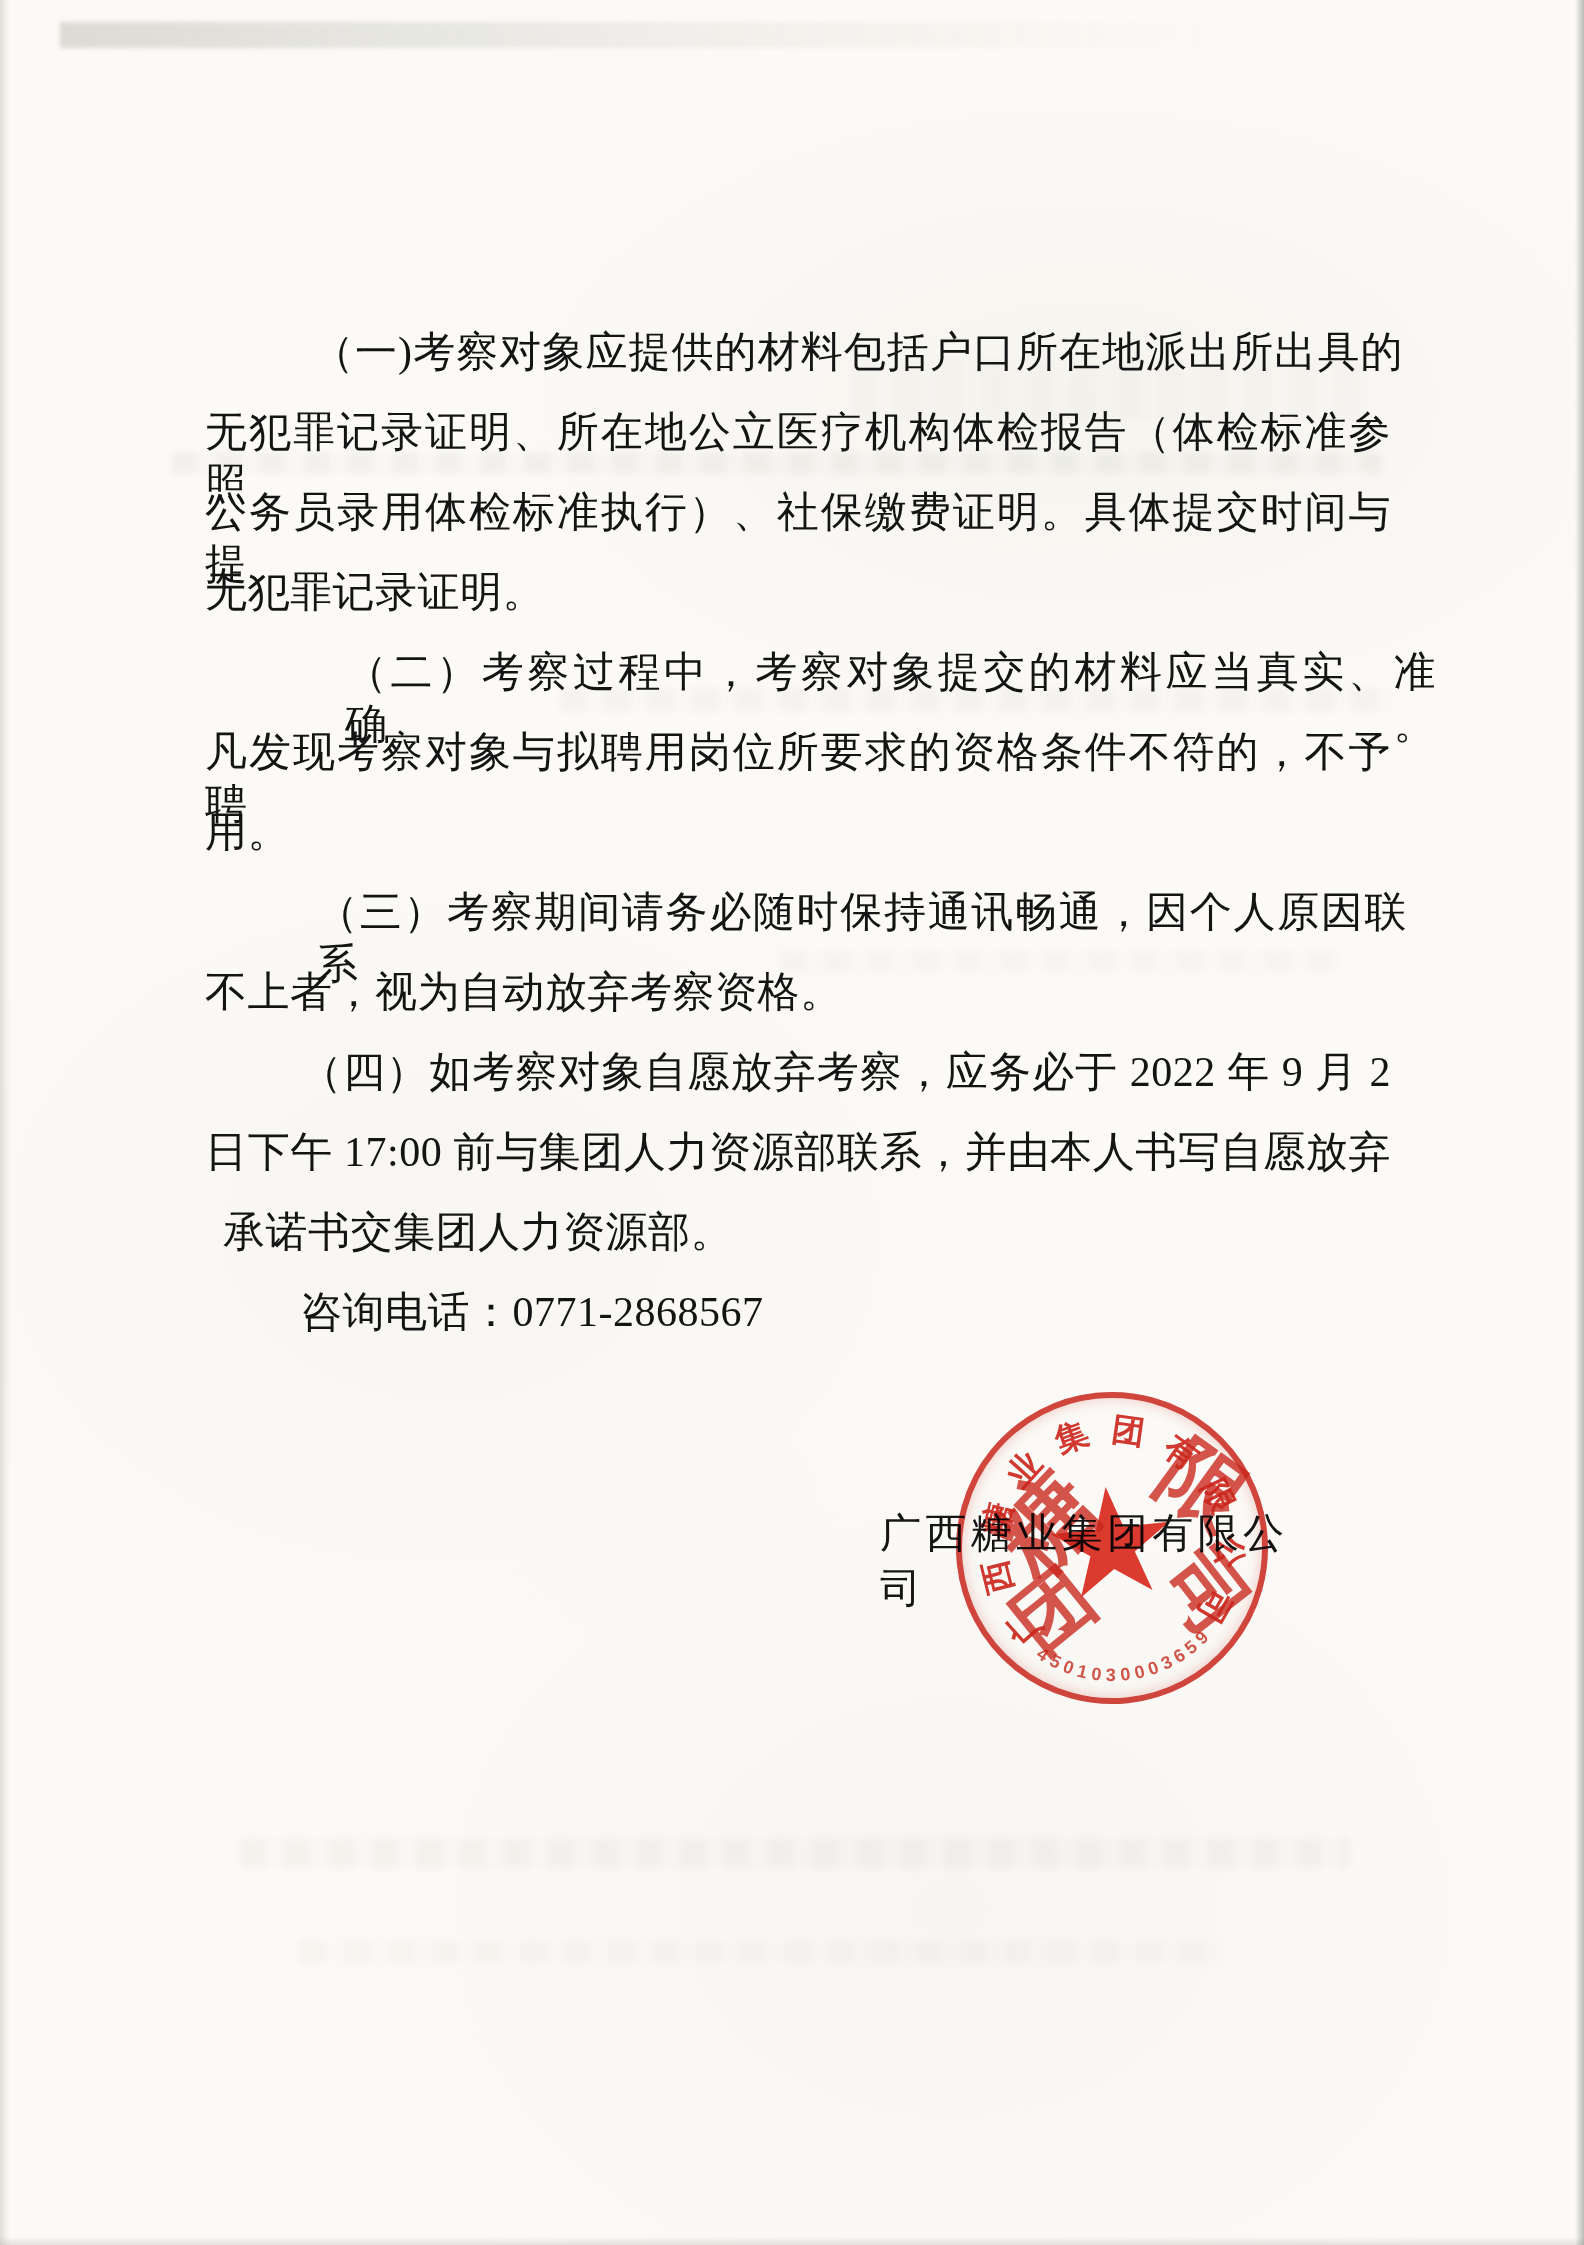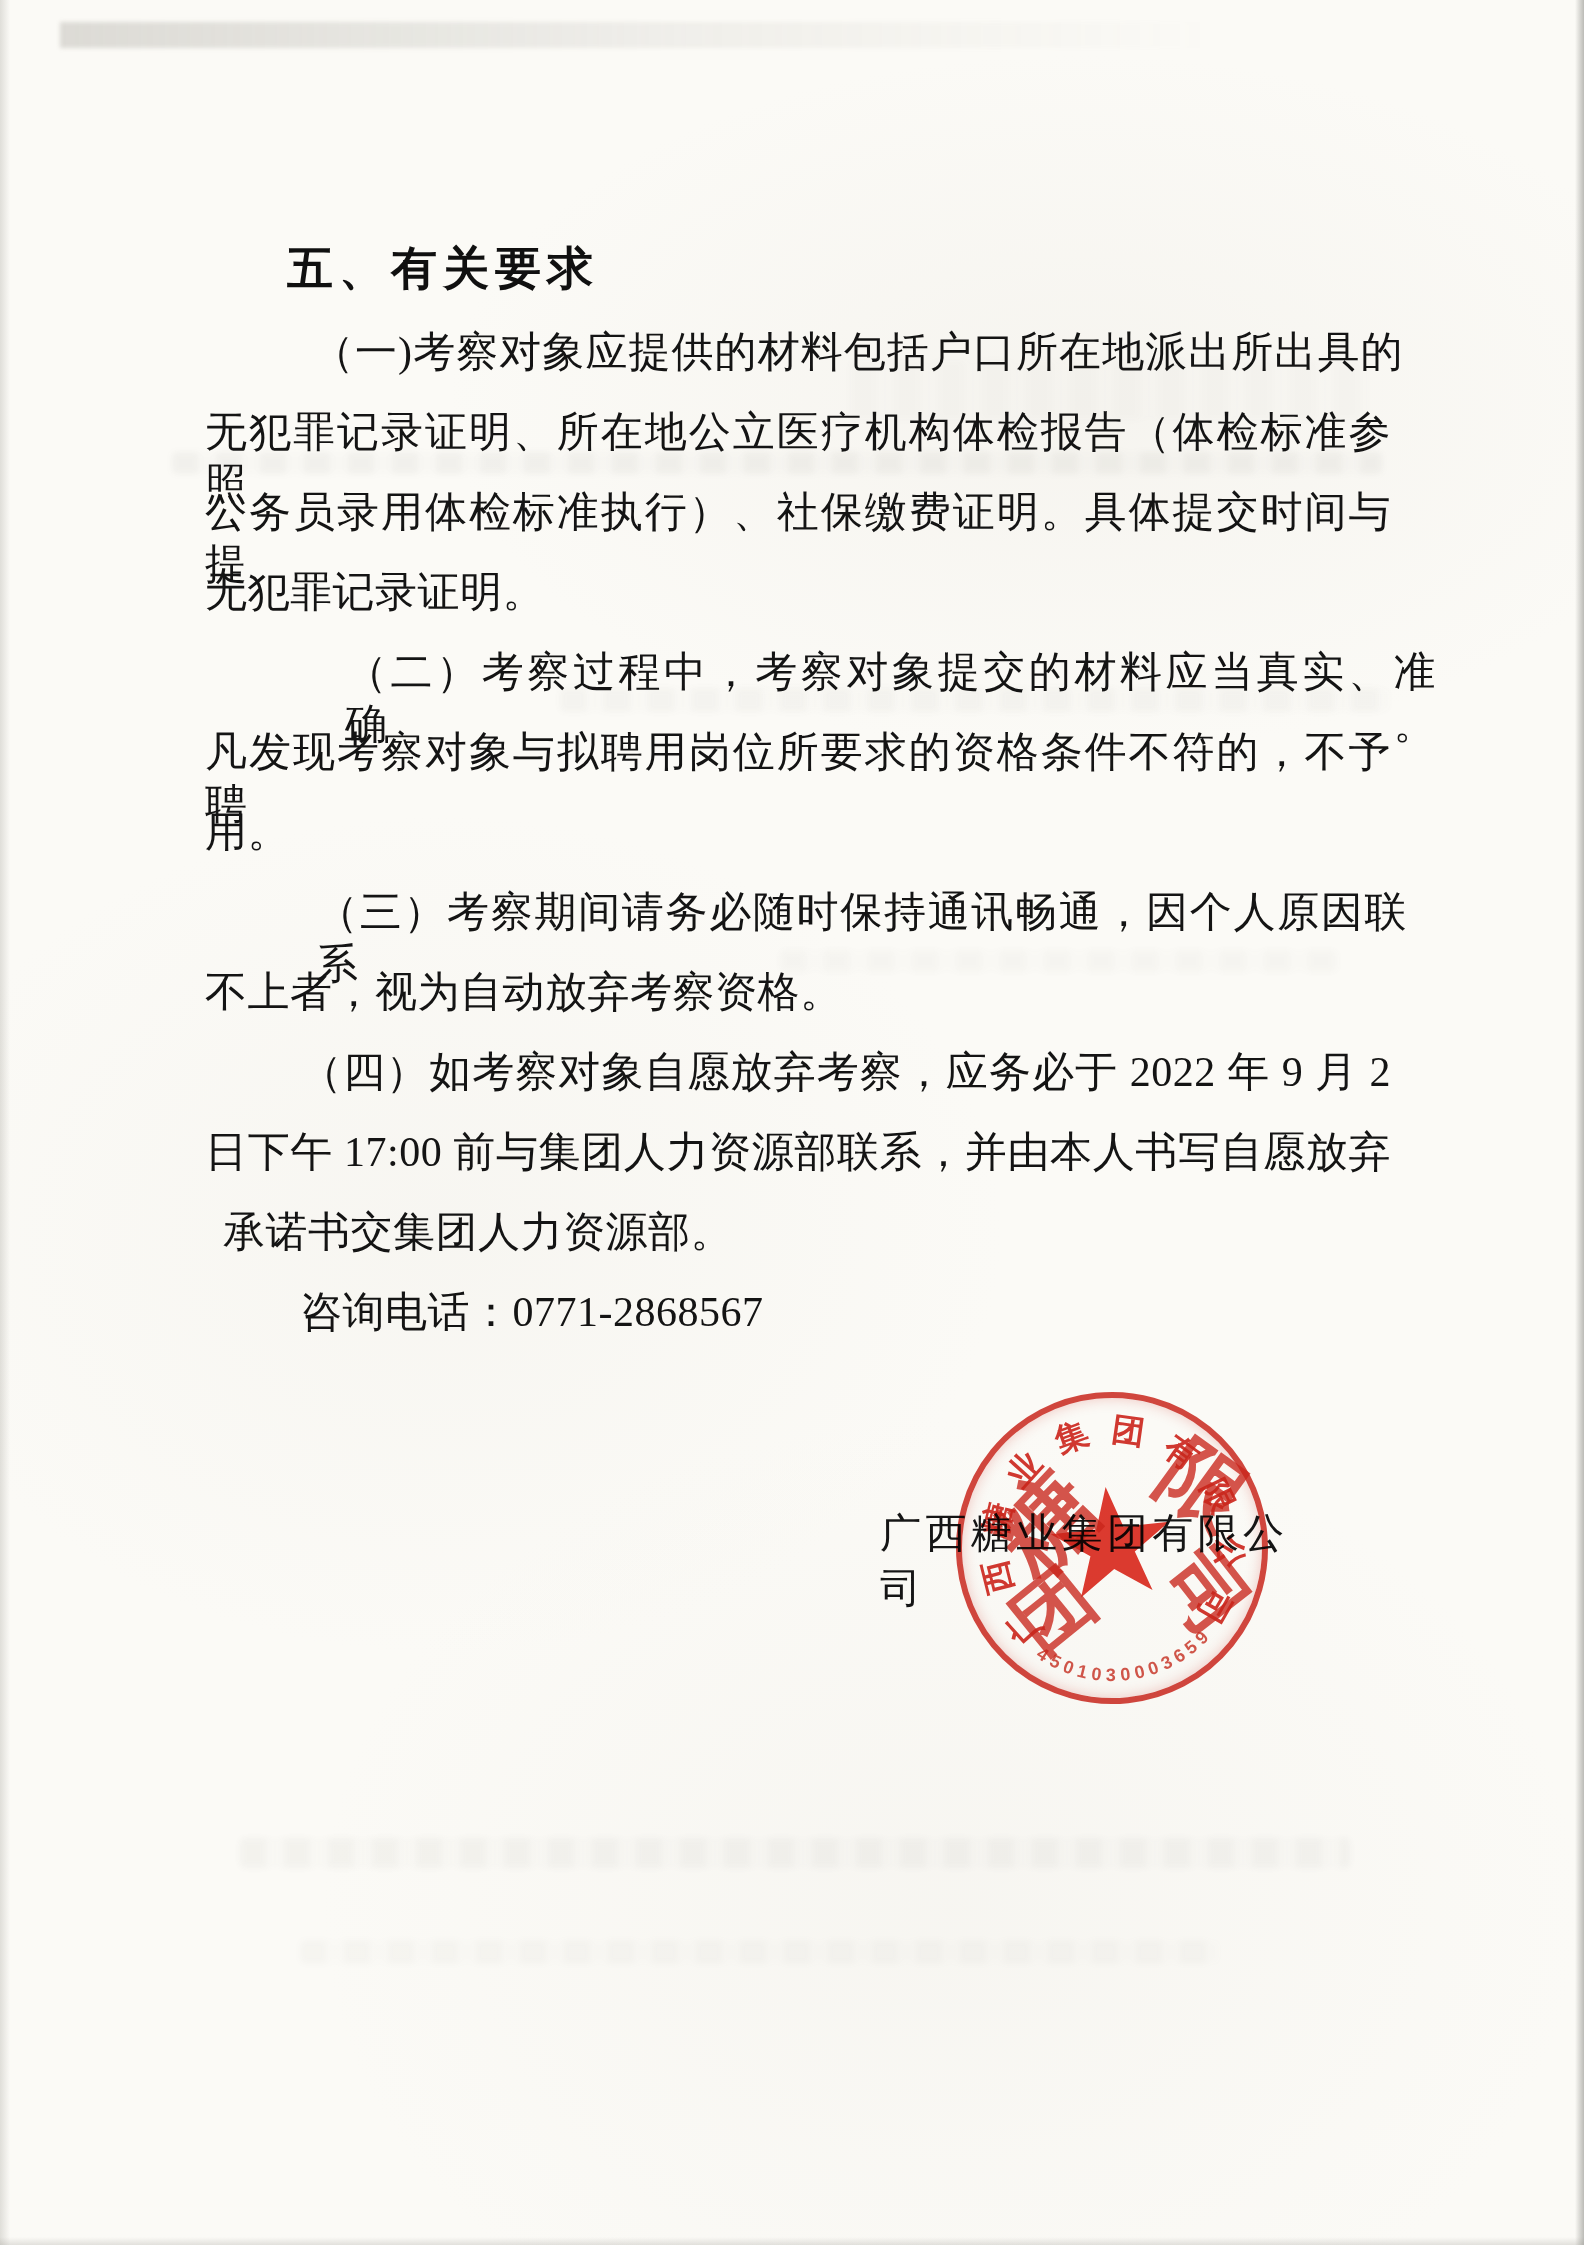--- a/index.html
+++ b/index.html
@@ -108,21 +108,20 @@
   <div class="edge-bottom"></div>
   <div class="scan-band"></div>
 
   <div class="smudge sm1"></div>
   <div class="smudge sm2"></div>
   <div class="smudge sm3"></div>
   <div class="smudge sm4"></div>
   <div class="smudge sm5"></div>
   <div class="smudge sm6"></div>
 
-  <div class="heading">五、有关要求</div>
 
   <div id="body-lines">
       <div class="line indent fill" style="top: 326px; margin-left: 12px;">（一)考察对象应提供的材料包括户口所在地派出所出具的</div>
       <div class="line fill" style="top: 406px;">无犯罪记录证明、所在地公立医疗机构体检报告（体检标准参照</div>
       <div class="line fill" style="top: 486px;">公务员录用体检标准执行）、社保缴费证明。具体提交时间与提</div>
       <div class="line" style="top: 566px;">无犯罪记录证明。</div>
       <div class="line indent fill" style="top: 646px; margin-left: 45px;">（二）考察过程中，考察对象提交的材料应当真实、准确。</div>
       <div class="line fill" style="top: 726px;">凡发现考察对象与拟聘用岗位所要求的资格条件不符的，不予聘</div>
       <div class="line" style="top: 806px;">用。</div>
       <div class="line indent fill" style="top: 886px; margin-left: 16px;">（三）考察期间请务必随时保持通讯畅通，因个人原因联系</div>

